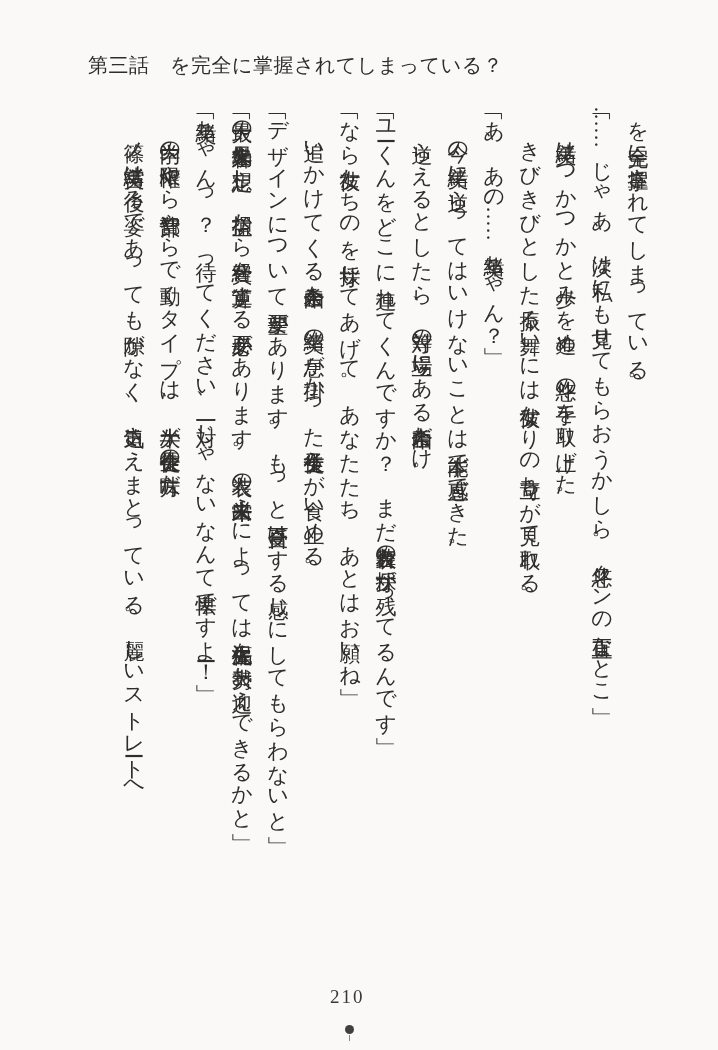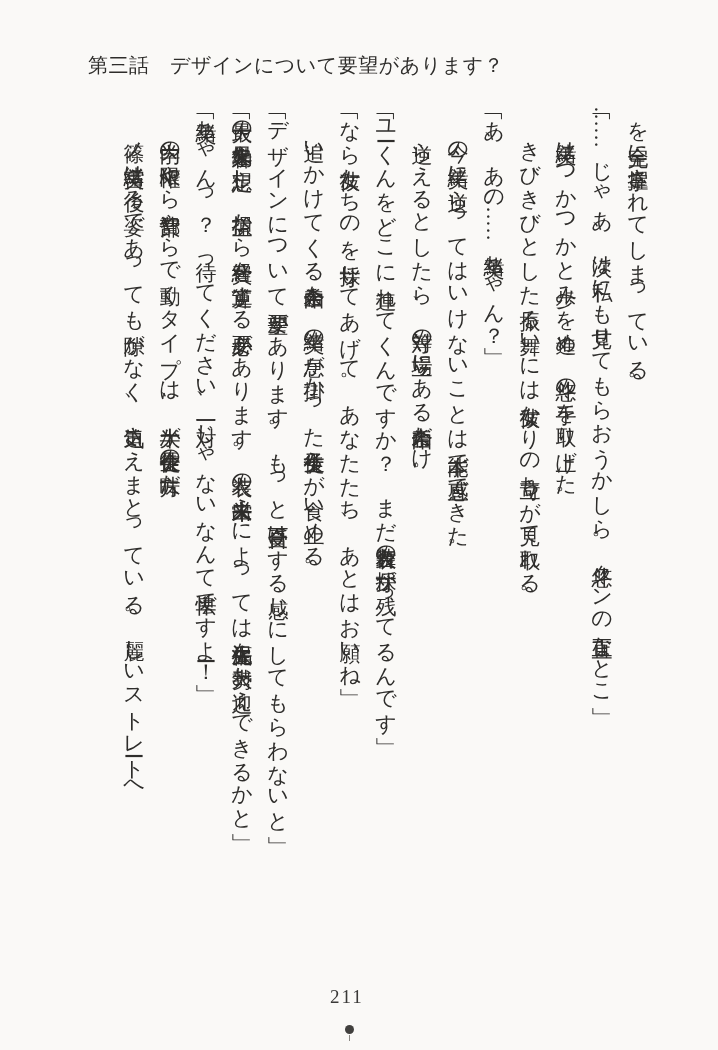--- a/index.html
+++ b/index.html
@@ -66,37 +66,37 @@
     width: 1px;
     height: 6px;
     background: #8a8884;
   }
 </style>
 </head>
 <body>
 
 <div class="page">
 
-  <div class="chapter-header">第三話　デザインについて要望があります？</div>
+  <div class="chapter-header">第三話　を完全に掌握されてしまっている？</div>
 
   <div class="text-block">
       <p class="line">を完全に掌握されてしまっている。</p>
       <p class="line">「……じゃあ、次は私にも見せてもらおうかしら。悠斗クンの正直なとこ」</p>
       <p class="line indent">美緒はつかつかと歩みを進め、悠斗の手を取り上げた。</p>
       <p class="line indent">きびきびとした振る舞いには彼女なりの苛立ちが見て取れる。</p>
       <p class="line">「あ、あの……美緒ちゃん？」</p>
       <p class="line indent">今の美緒に逆らってはいけないことは本能で直感できた。</p>
       <p class="line indent">逆らえるとしたら、対等の立場にある由希奈だけ。</p>
       <p class="line">「ユーくんをどこに連れてくんですか？　まだ舞台衣装の採寸が残ってるんです」</p>
       <p class="line">「なら彼女たちのを採寸してあげて。あなたたち、あとはお願いね」</p>
       <p class="line indent">追いかけてくる由希奈を、美緒の息が掛かった女子生徒らが食い止める。</p>
       <p class="line">「デザインについて要望があります。もっと百合受けする感じにしてもらわないと」</p>
       <p class="line">「最大の集客効果を想定し、損益から経費を逆算する必要があります。衣装の出来栄えによっては福沢先生を大勢お迎えできるかと」</p>
       <p class="line">「美緒ちゃんっ？　待ってください、一対一じゃないなんて卑怯ですよー！」</p>
       <p class="line indent">学内の権限やら部費やらで動くタイプは、大半が生徒会長の味方だ。</p>
       <p class="line indent">篠ノ宮美緒は後ろ姿であっても隙がなく、気迫さえまとっている。麗しいストレートへ</p>
     </div>
 
-  <div class="page-number">211</div>
+  <div class="page-number">210</div>
 
   <div class="footer-mark"></div>
 
 </div>
 
 </body></html>

